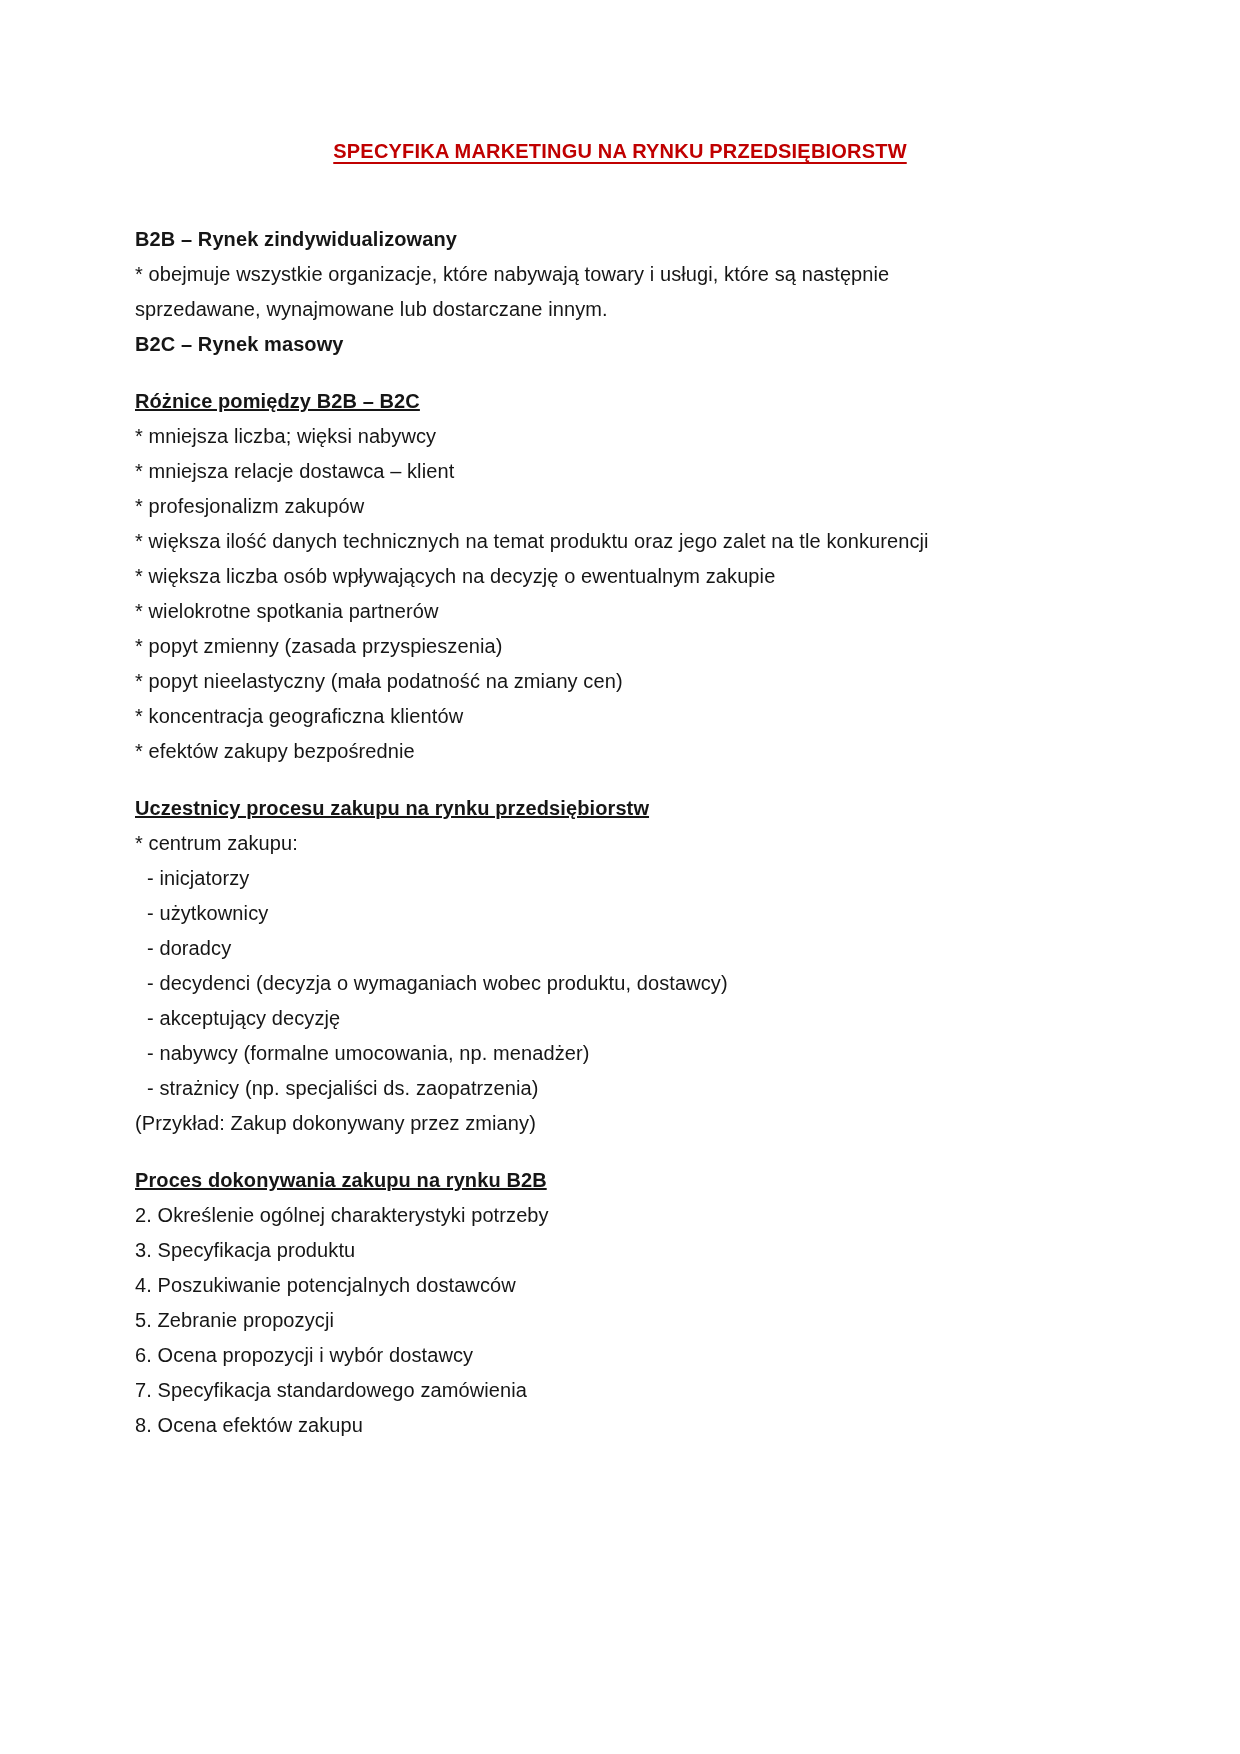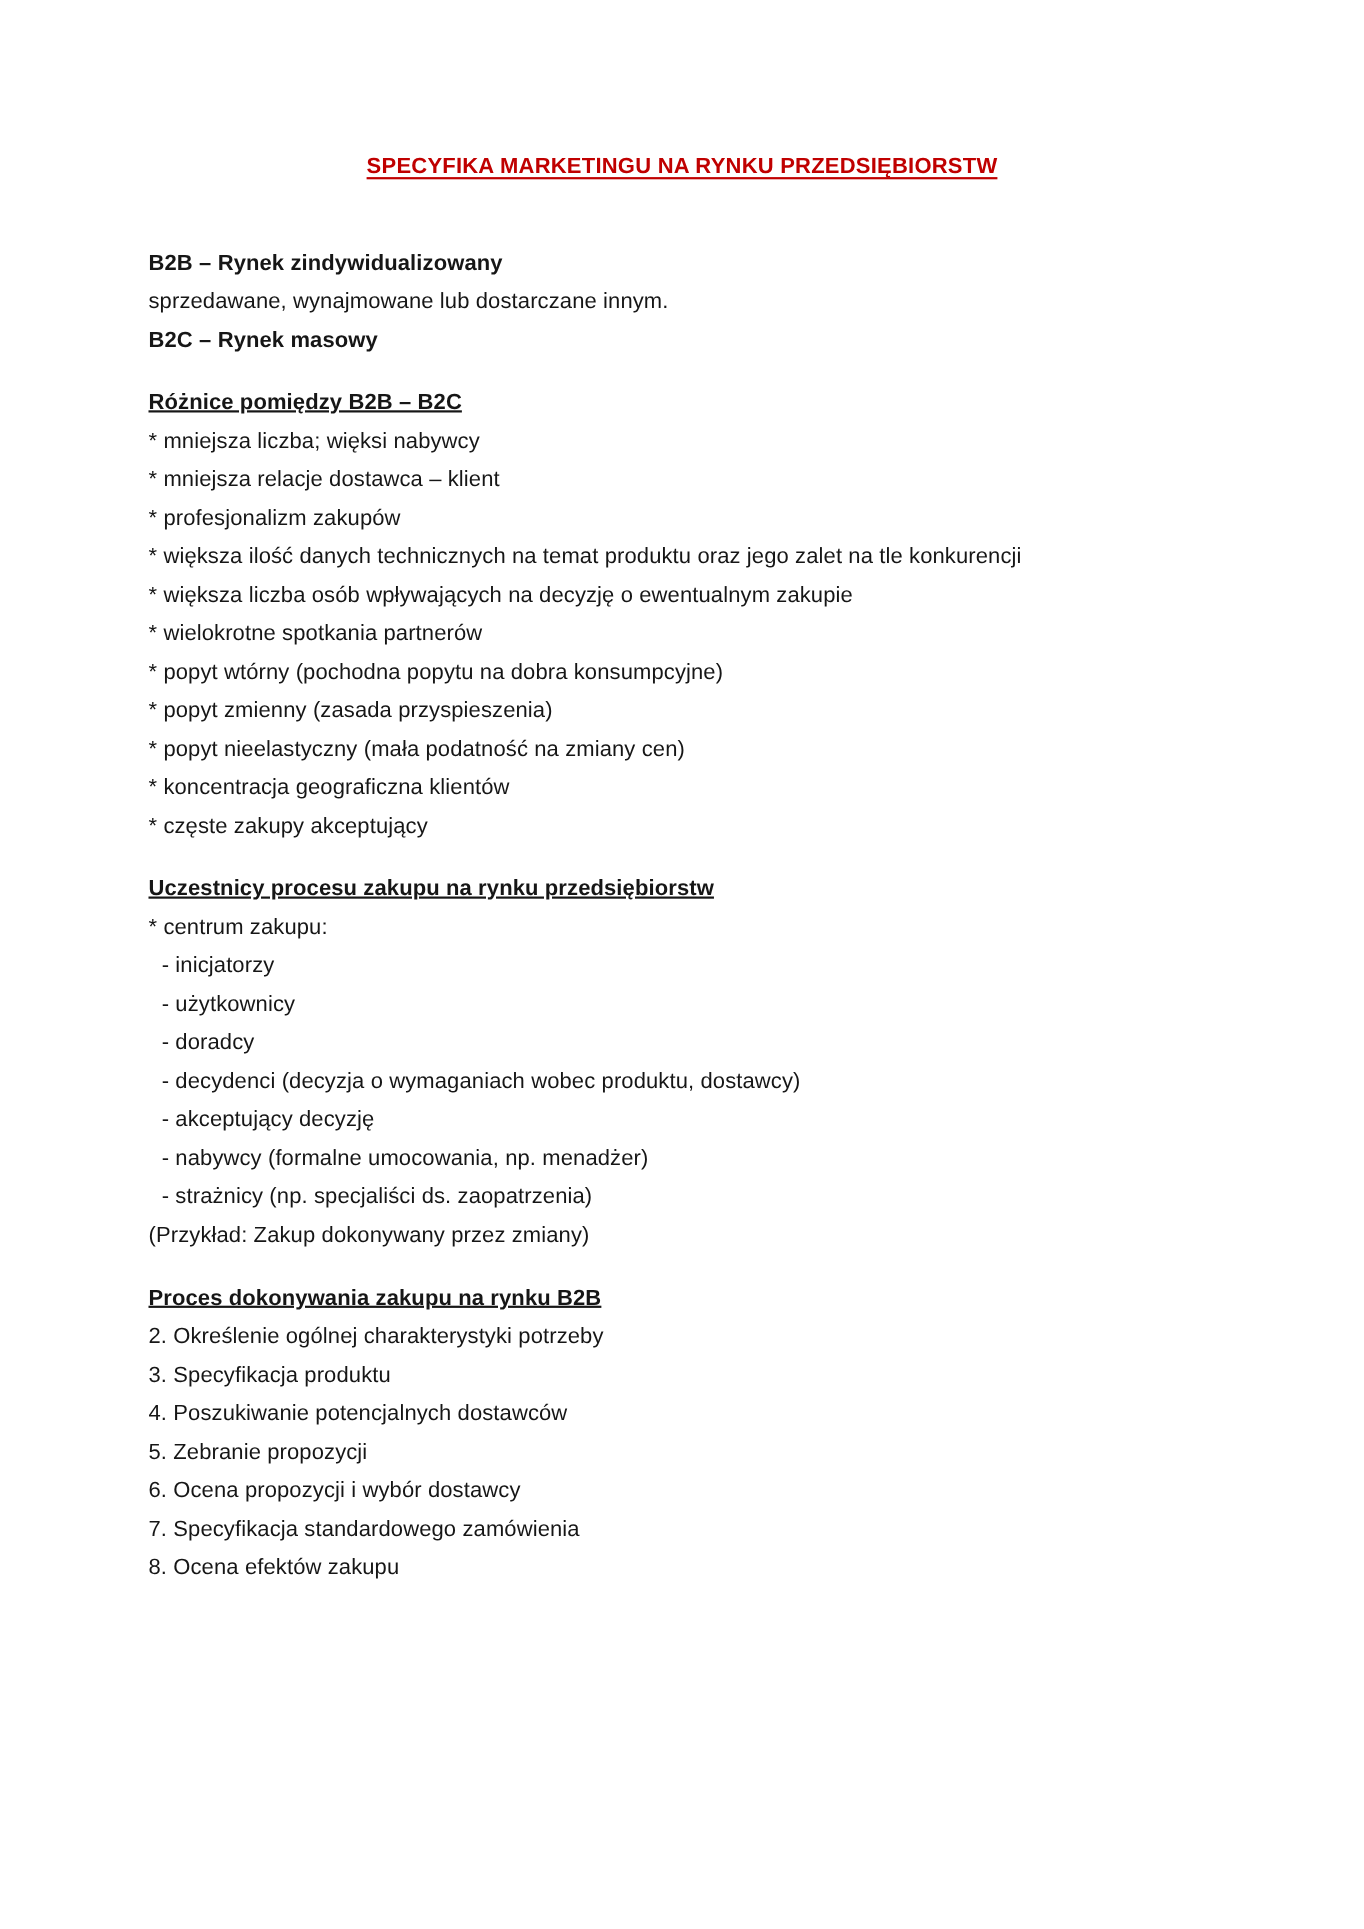--- a/index.html
+++ b/index.html
@@ -49,42 +49,42 @@
 </head>
 <body>
 
 <div class="page">
 
   <h1 class="doc-title">SPECYFIKA MARKETINGU NA RYNKU PRZEDSIĘBIORSTW</h1>
 
   <section>
     <p class="h mt-title-gap">B2B – Rynek zindywidualizowany</p>
     <p>
+        <span class="pline">* obejmuje wszystkie organizacje, które nabywają towary i usługi, które są następnie</span>
         <span class="pline">sprzedawane, wynajmowane lub dostarczane innym.</span>
       </p>
   </section>
 
   <section>
     <p class="h mt-large">B2C – Rynek masowy</p>
   </section>
 
   <section>
     <p class="h mt-section">Różnice pomiędzy B2B – B2C</p>
     <div>
       <p>* mniejsza liczba; więksi nabywcy</p>
       <p>* mniejsza relacje dostawca – klient</p>
       <p>* profesjonalizm zakupów</p>
       <p>* większa ilość danych technicznych na temat produktu oraz jego zalet na tle konkurencji</p>
       <p>* większa liczba osób wpływających na decyzję o ewentualnym zakupie</p>
       <p>* wielokrotne spotkania partnerów</p>
-      <p>* popyt wtórny (pochodna popytu na dobra konsumpcyjne)</p>
       <p>* popyt zmienny (zasada przyspieszenia)</p>
       <p>* popyt nieelastyczny (mała podatność na zmiany cen)</p>
       <p>* koncentracja geograficzna klientów</p>
-      <p>* częste zakupy akceptujący</p>
+      <p>* efektów zakupy bezpośrednie</p>
     </div>
   </section>
 
   <section>
     <p class="h mt-section">Uczestnicy procesu zakupu na rynku przedsiębiorstw</p>
     <p>* centrum zakupu:</p>
     <div>
       <p class="dash-item">- inicjatorzy</p>
       <p class="dash-item">- użytkownicy</p>
       <p class="dash-item">- doradcy</p>

